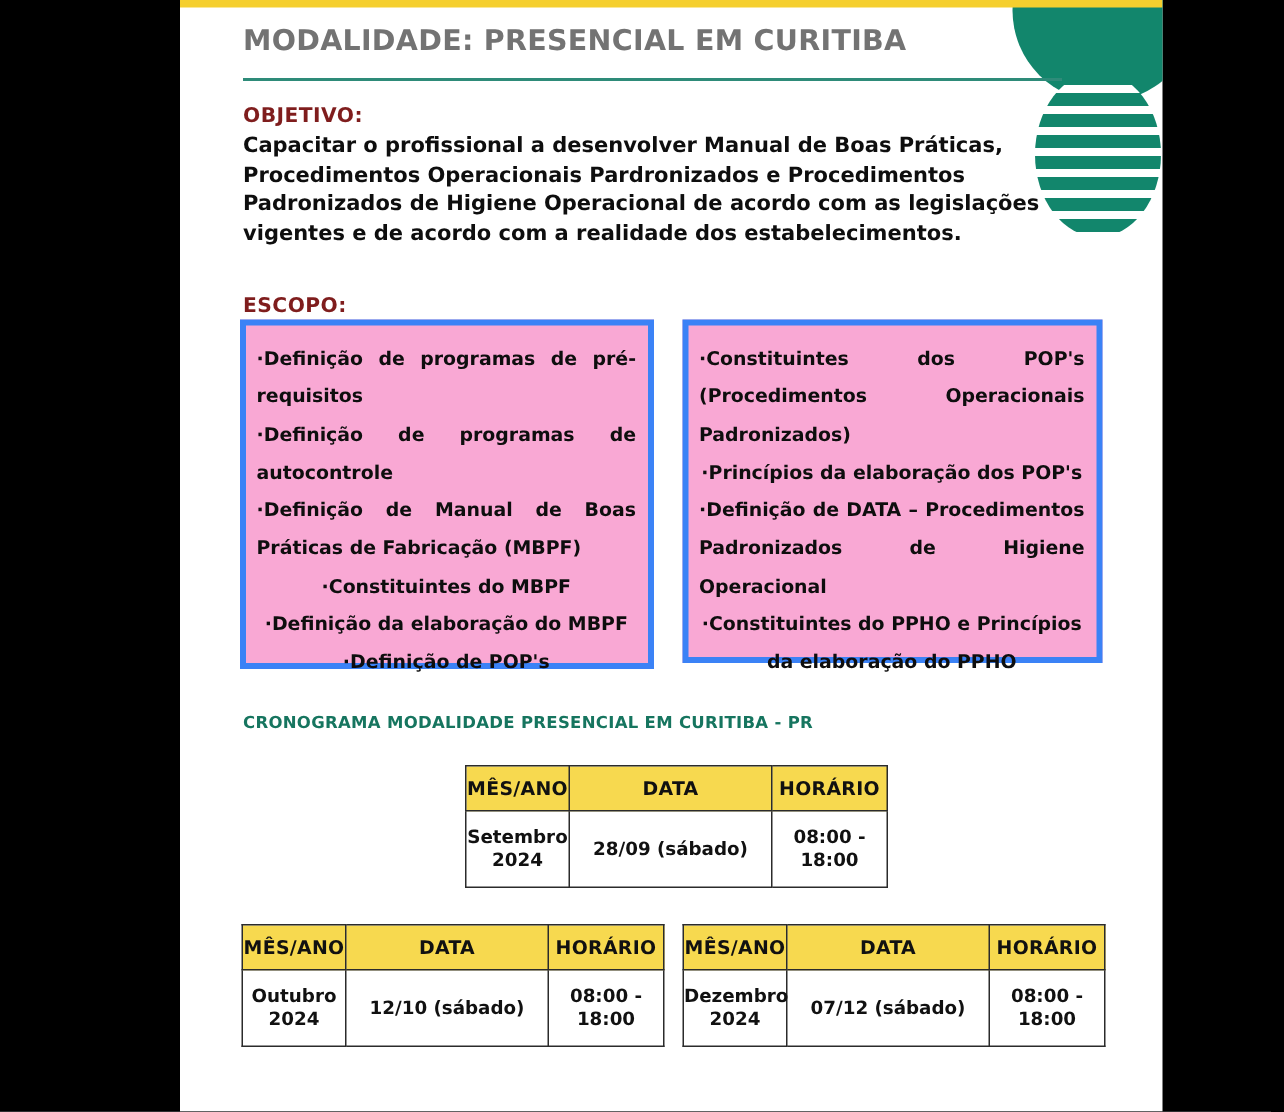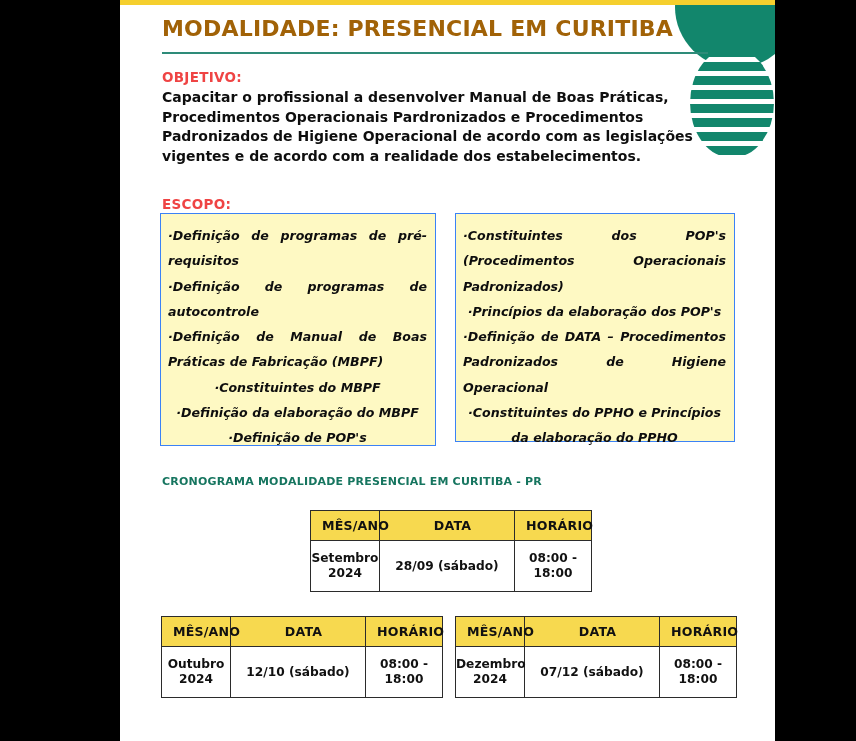--- a/index.html
+++ b/index.html
@@ -75,41 +75,41 @@
   #content {
     position: relative;
     z-index: 2;
     padding: 0;
   }
 
   .title {
     position: absolute;
     left: 42px;
     top: 16px;
-    font-size: 22px;
+    font-size: 19px;
     font-weight: 700;
     letter-spacing: 0.2px;
-    color: #a16207;
+    color: #737373;
     font-family: "DejaVu Sans", sans-serif;
     white-space: nowrap;
   }
   .title-rule {
     position: absolute;
     left: 42px;
     top: 52px;
     width: 546px;
     height: 2px;
     background: #2e8b79;
   }
 
   .section-label {
     position: absolute;
     font-size: 13.5px;
     font-weight: 700;
-    color: #ef4444;
+    color: #7f1d1d;
     letter-spacing: 0.3px;
     font-family: "DejaVu Sans", sans-serif;
   }
   #objetivo-label { left: 42px; top: 69px; }
   #escopo-label   { left: 42px; top: 196px; }
 
   .objetivo-text {
     position: absolute;
     left: 42px;
     top: 88px;
@@ -121,25 +121,24 @@
     text-align: justify;
     text-justify: inter-word;
     font-family: "DejaVu Sans", sans-serif;
   }
   .objetivo-text .lastline { text-align: left; }
 
   
   .escopo-box {
     position: absolute;
     top: 213px;
-    background: #fef9c3;
-    border: 1px solid #3b82f6;
+    background: #f9a8d4;
+    border: 4px solid #3b82f6;
     box-sizing: border-box;
     padding: 9px 8px 9px 7px;
-    font-style: italic;
   }
   #escopo-left  { left: 40px;  width: 276px; height: 233px; }
   #escopo-right { left: 335px; width: 280px; height: 229px; }
 
   .escopo-item {
     font-size: 12.6px;
     font-weight: 700;
     line-height: 25.3px;
     color: #0e0e0e;
     text-align: justify;
@@ -178,21 +177,20 @@
     vertical-align: middle;
     font-weight: 700;
     color: #111111;
     padding: 0;
   }
   table.sched th {
     background: #f7d94f;
     height: 29px;
     font-size: 12.6px;
     letter-spacing: 0.2px;
-    padding-left: 11px;
   }
   table.sched td {
     background: #ffffff;
     height: 50px;
     font-size: 12.2px;
     line-height: 15px;
   }
 
   #table-setembro  { left: 190px; top: 510px; width: 281px; }
   #table-outubro   { left: 41px;  top: 616px; width: 281px; }

